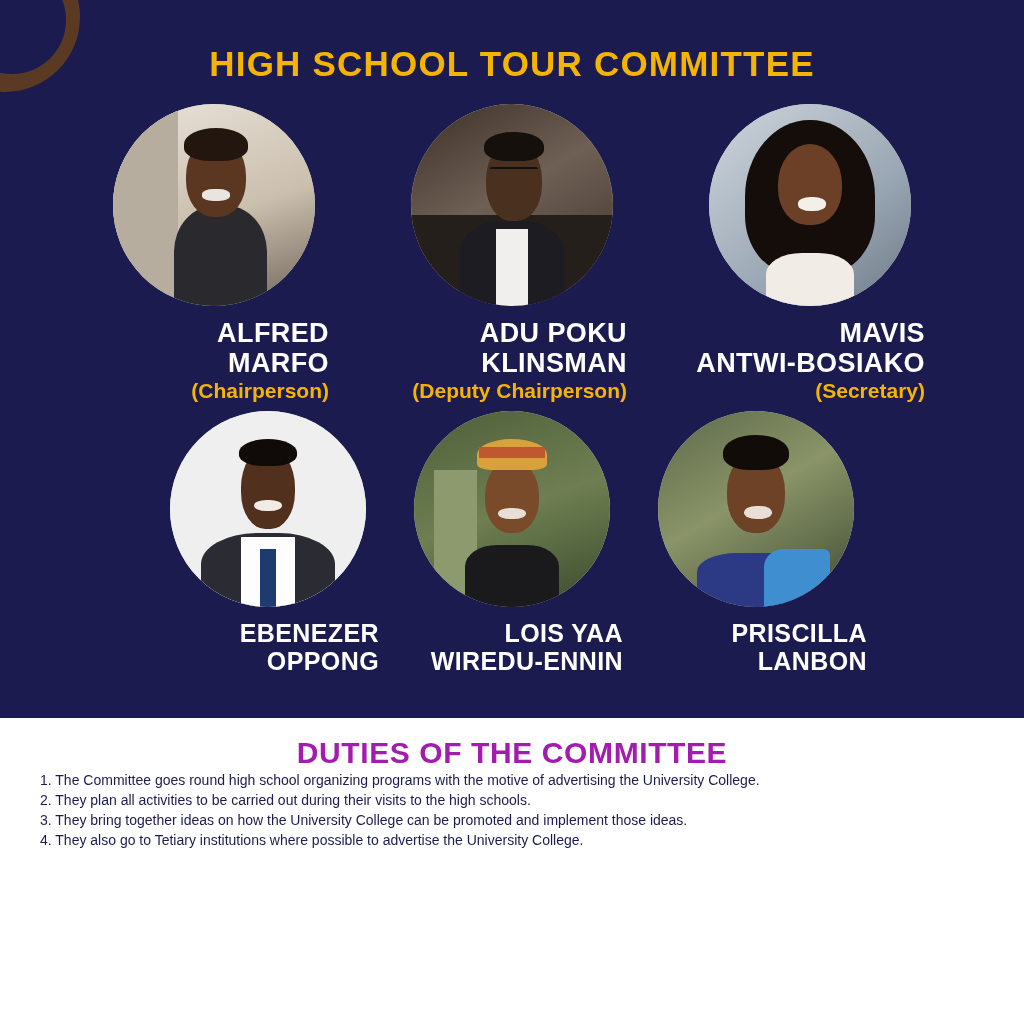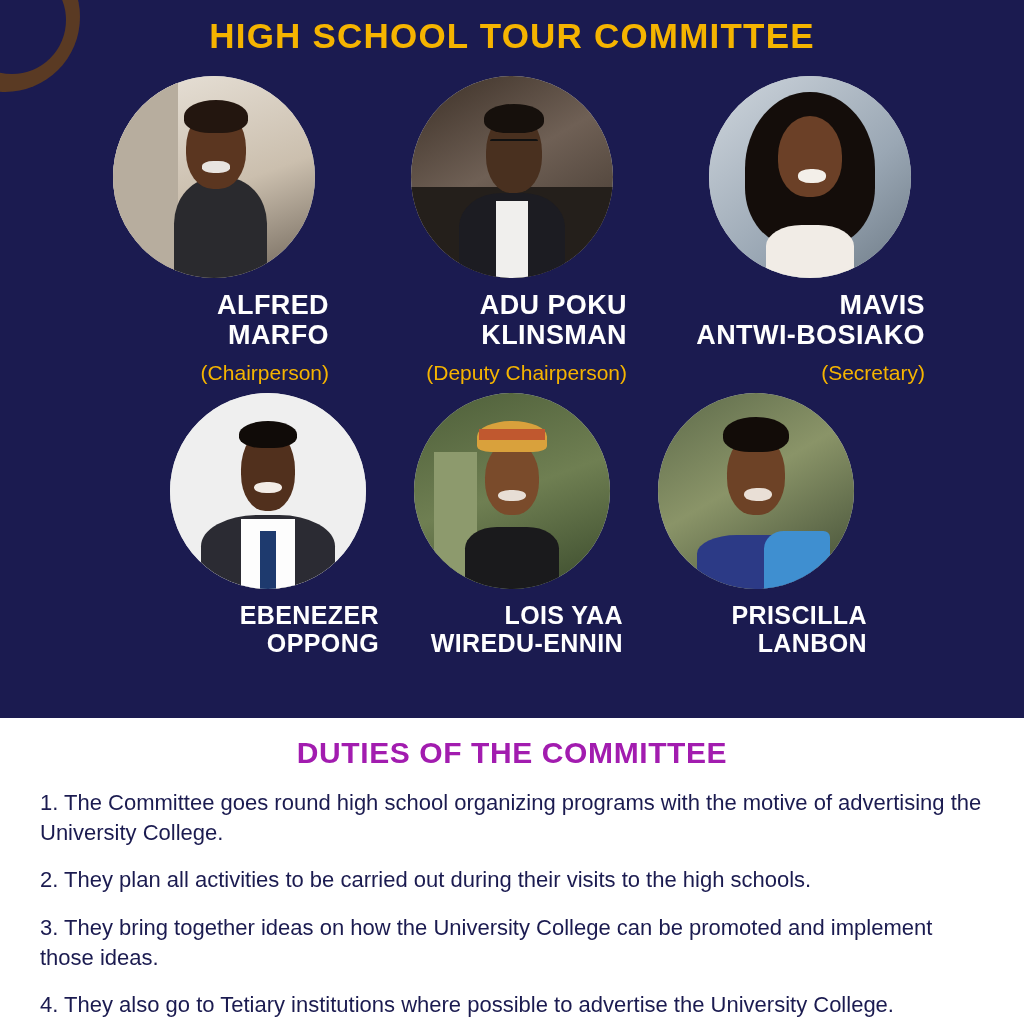--- a/index.html
+++ b/index.html
@@ -33,21 +33,21 @@
     z-index: 1;
   }
   .title {
     position: relative;
     z-index: 3;
     text-align: center;
     color: #f5b400;
     font-size: 35px;
     font-weight: bold;
     letter-spacing: 1.2px;
-    padding-top: 16px;
+    padding-top: 44px;
   }
 
   .row {
     position: relative;
     z-index: 3;
     display: flex;
     justify-content: center;
   }
   .row-top { margin-top: 20px; gap: 68px; }
   .row-bottom { margin-top: 8px; gap: 22px; }
@@ -71,45 +71,45 @@
     font-weight: bold;
     line-height: 1.12;
     margin-top: 12px;
     letter-spacing: 0.4px;
   }
   .name-top { font-size: 27px; }
   .name-bottom { font-size: 25px; }
 
   .role {
     color: #f5b400;
-    font-weight: normal;
+    font-weight: bold;
     font-size: 21px;
-    margin-top: 11px;
+    margin-top: 1px;
   }
 
   .duties {
     position: absolute;
     left: 0; top: 718px;
     width: 1024px; height: 306px;
     background: #ffffff;
     z-index: 4;
     padding: 18px 40px 0 40px;
   }
   .duties-title {
     text-align: center;
     color: #a21caf;
     font-size: 30px;
     font-weight: bold;
     letter-spacing: 0.6px;
   }
   .duty {
     color: #1b1b50;
-    font-size: 22px;
+    font-size: 14px;
     line-height: 1.35;
-    margin-top: 18px;
+    margin-top: 1px;
   }
   .duty:first-of-type { margin-top: 16px; }
 
   
   .ph { width: 100%; height: 100%; position: relative; }
   .ph .bg { position: absolute; inset: 0; }
   .ph .head {
     position: absolute; border-radius: 50% 50% 45% 45%;
   }
   .ph .hairT { position: absolute; border-radius: 50% 50% 40% 40%; }

